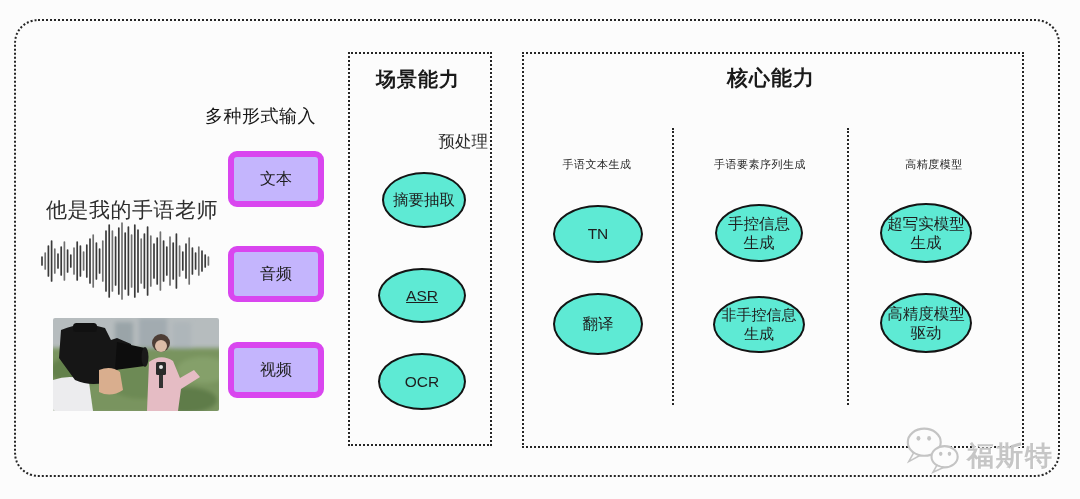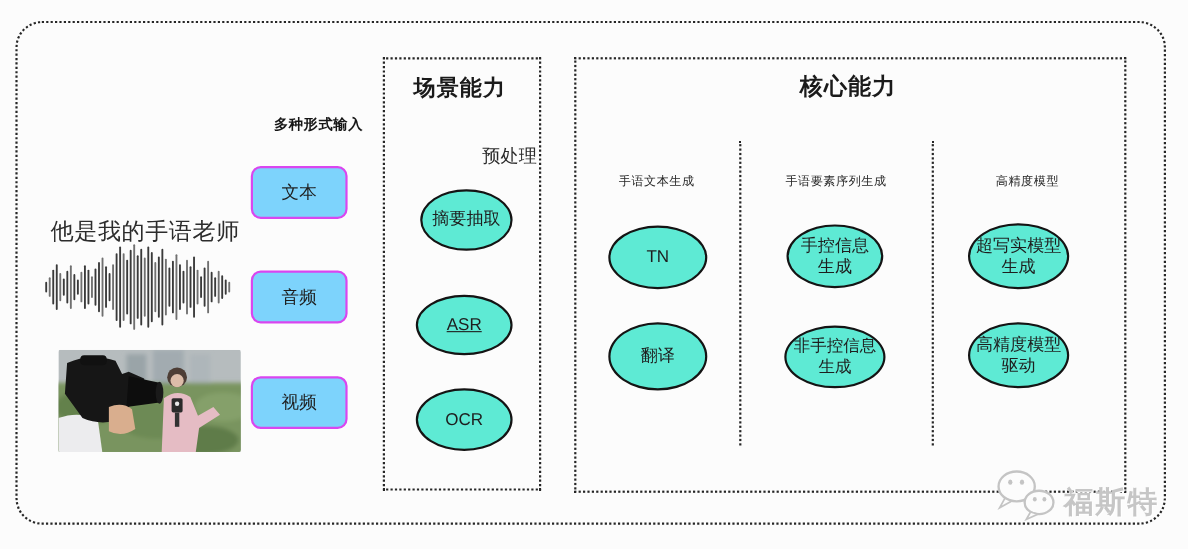--- a/index.html
+++ b/index.html
@@ -27,25 +27,25 @@
   .col-label{position:absolute; font-size:11px; text-align:center; color:#262626; font-weight:500; letter-spacing:0.5px;}
   .divider{position:absolute; width:0; border-left:2px dotted var(--line);}
   .node{
     position:absolute; border:2.5px solid #141414; border-radius:50%; background:#5eead4;
     display:flex; align-items:center; justify-content:center;
     text-align:center; font-size:15.5px; line-height:1.25; color:#1e1e1e;
     white-space:pre-line; padding:2px; box-sizing:border-box;
   }
   .io-box{
     position:absolute; left:228px; width:84px; height:44px;
-    border:2px solid #d946ef; border-radius:9px; background:#7dd3fc;
+    border:6px solid #d946ef; border-radius:9px; background:#c4b5fd;
     display:flex; align-items:center; justify-content:center;
     font-size:16px; color:#1e1e1e;
   }
-  .input-label{position:absolute; left:205px; top:104px; width:130px; font-size:13px; font-weight:700; color:#161616; letter-spacing:0.5px;margin-left:44px;}
+  .input-label{position:absolute; left:205px; top:104px; width:130px; font-size:18px; font-weight:400; color:#161616; letter-spacing:0.5px;}
   .text-example{position:absolute; left:46px; top:156px; font-size:21px; color:#2c2c2c; letter-spacing:0.5px;margin-top:40px;}
   .watermark{
     position:absolute; left:901px; top:424px; display:flex; align-items:flex-end; gap:4px;
     color:var(--wm);
   }
   .watermark-text{
     font-size:27px; font-weight:bold; letter-spacing:2px;
     color:var(--wm); text-shadow:1px 1px 0 #ffffff;
   }
   .video-thumb{position:absolute; left:53px; top:318px; width:166px; height:93px; overflow:hidden; border-radius:2px;}

